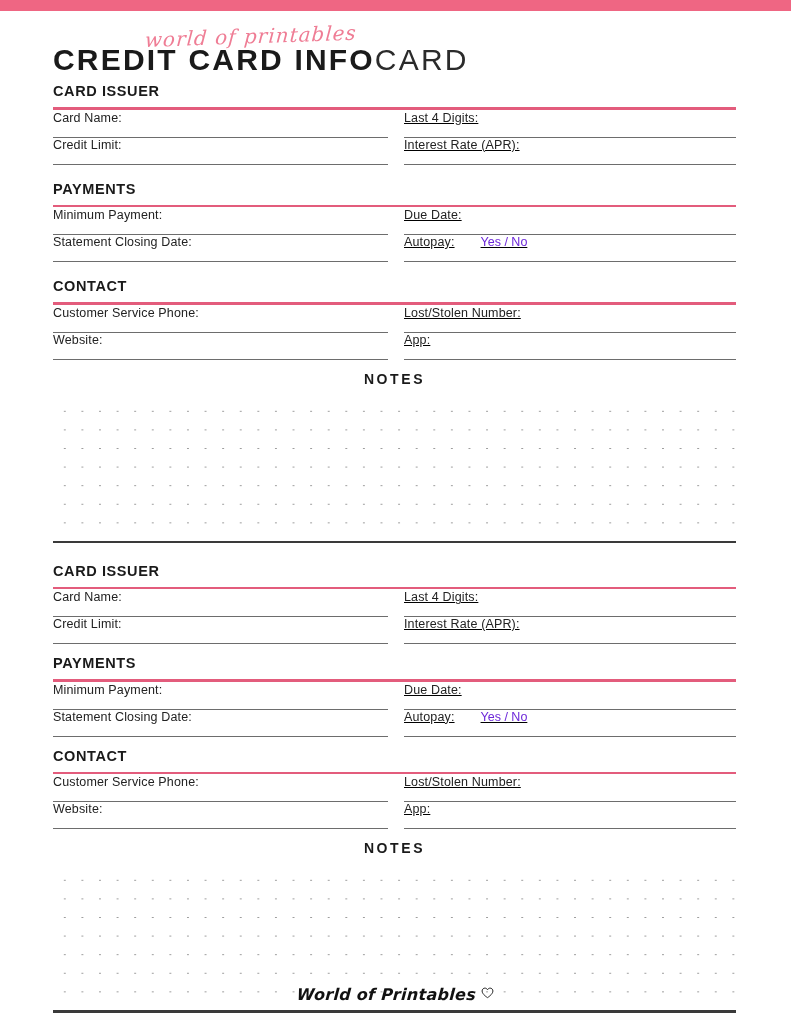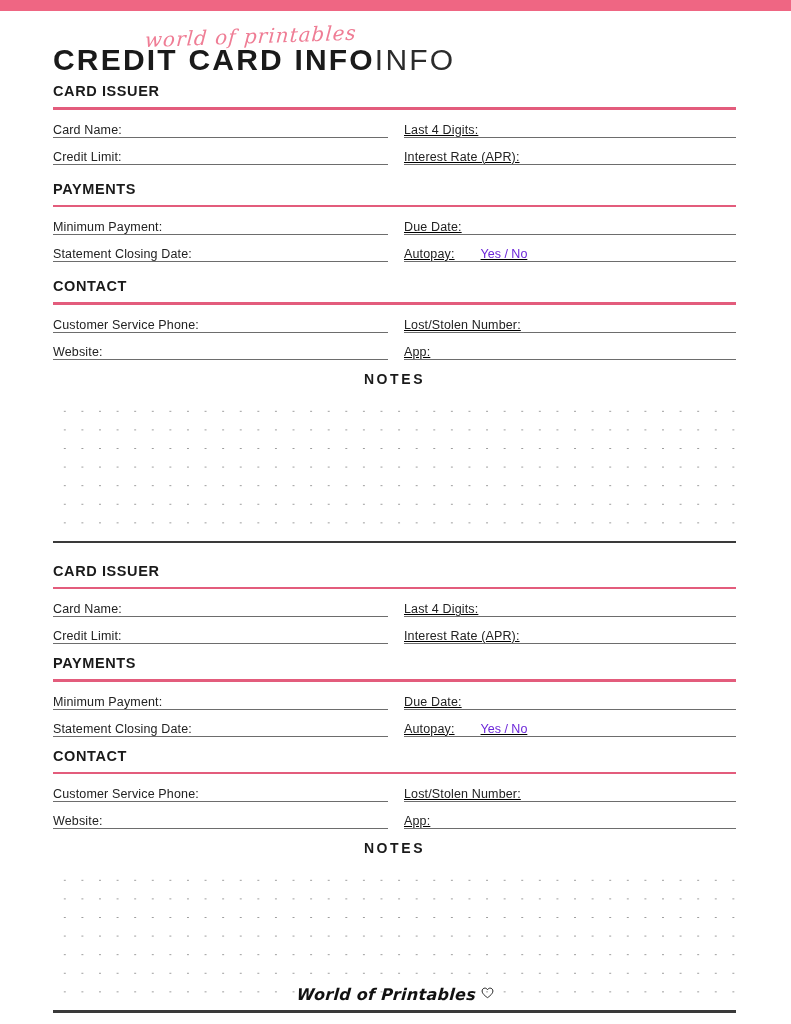--- a/index.html
+++ b/index.html
@@ -101,21 +101,21 @@
   .field-row {
     display: flex;
     width: 100%;
   }
   .field-cell {
     position: relative;
     box-sizing: border-box;
     height: 27px;
     border-bottom: 1.2px solid #6d6d6d;
     display: flex;
-    align-items: flex-end;
+    align-items: flex-start;
   }
   .field-cell.left  { width: 335px; margin-right: 16px; }
   .field-cell.right { width: 332px; text-decoration: underline; }
 
   .field-label {
     font-size: 12.5px;
     color: #222;
     font-weight: 400;
     letter-spacing: 0.15px;
     white-space: nowrap;
@@ -178,21 +178,21 @@
 
 <div class="page">
 
   <div class="top-bar"></div>
 
   <div class="content">
 
     <div class="title-block">
       <div class="script-top">world of printables</div>
       <div class="title-main">
-        <span class="title-bold">CREDIT CARD INFO</span><span class="title-light">INFO</span>
+        <span class="title-bold">CREDIT CARD INFO</span><span class="title-light">CARD</span>
       </div>
     </div>
 
     <div>
 
       <div class="section-heading">CARD ISSUER</div>
       <div class="pink-rule"></div>
       <div class="rows">
         <div class="field-row">
           <div class="field-cell left">

